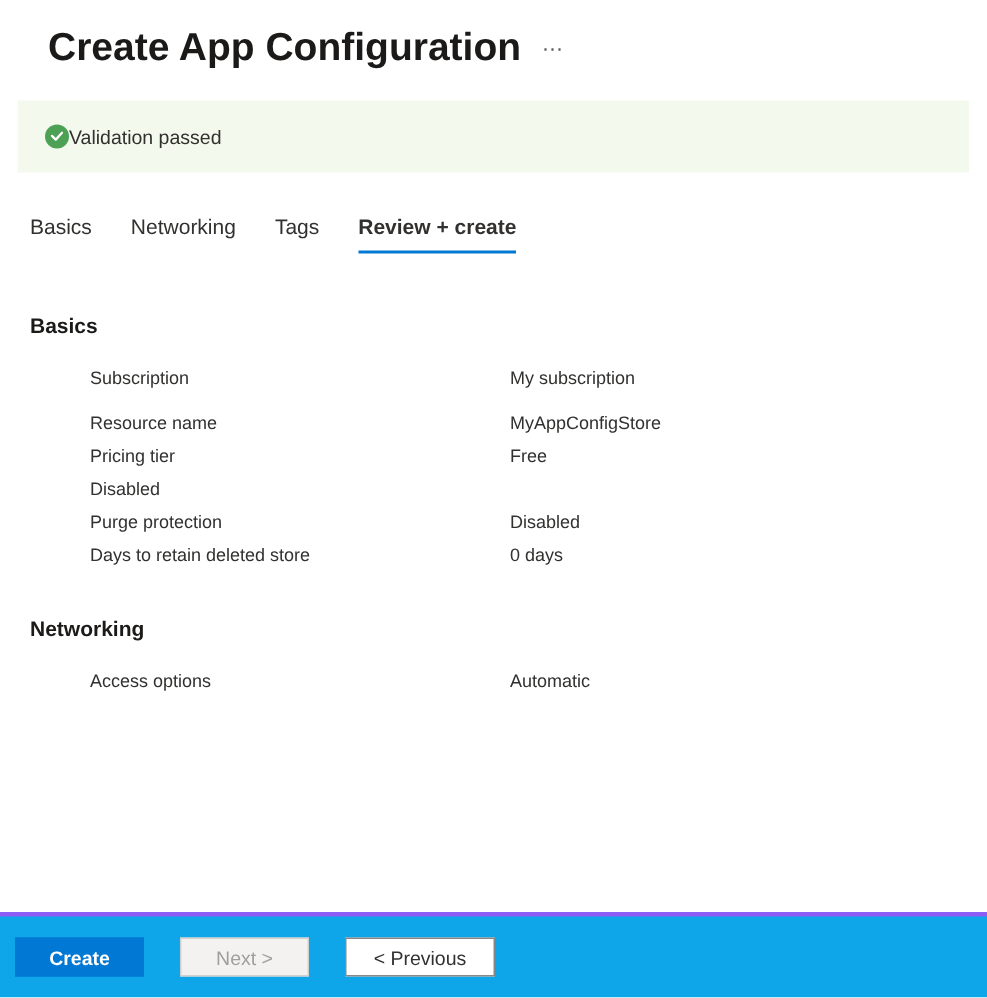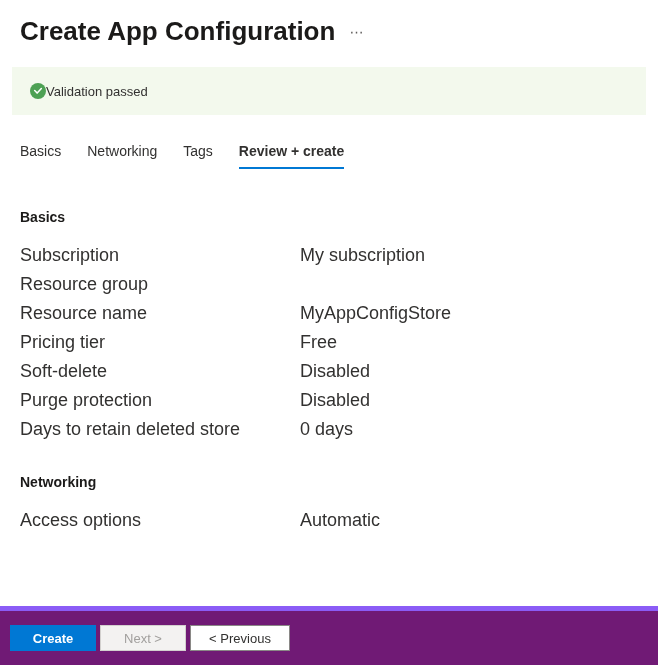--- a/index.html
+++ b/index.html
@@ -10,20 +10,21 @@
       background: #ffffff;
       width: 658px;
       height: 665px;
       position: relative;
     }
     .header {
       padding: 16px 20px 10px 20px;
       display: flex;
       align-items: center;
       gap: 14px;
+      margin-left: 12px;
     }
     .page-title {
       font-size: 26px;
       font-weight: 600;
       color: #1b1a19;
     }
     .more-icon {
       color: #605e5c;
       font-size: 14px;
       letter-spacing: 1px;
@@ -73,39 +74,40 @@
       color: #1b1a19;
       margin-bottom: 16px;
       margin-top: 10px;
     }
     .section-heading.second {
       margin-top: 30px;
     }
     .kv-row {
       display: flex;
       padding: 4px 0;
-      font-size: 18px;
+      font-size: 12px;
+      margin-left: 40px;
     }
     .kv-key {
       width: 280px;
       color: #323130;
     }
     .kv-val {
       color: #323130;
     }
     .footer {
       position: absolute;
       bottom: 0;
       left: 0;
       right: 0;
-      border-top: 5px solid #8b5cf6;
+      border-top: 3px solid #8b5cf6;
       padding: 14px 10px 14px 10px;
       display: flex;
-      gap: 4px;
-      background: #701a75;
+      gap: 24px;
+      background: #0ea5e9;
     }
     .btn {
       height: 26px;
       padding: 0 18px;
       font-size: 13px;
       font-family: inherit;
       cursor: pointer;
       display: inline-flex;
       align-items: center;
       justify-content: center;
@@ -156,32 +158,30 @@
 </div>
 
 <div class="content">
   <div class="section-heading">Basics</div>
 
   <div class="kv-row">
     <div class="kv-key">Subscription</div>
     <div class="kv-val">My subscription</div>
   </div>
   <div class="kv-row">
-    <div class="kv-key">Resource group</div>
   </div>
   <div class="kv-row">
     <div class="kv-key">Resource name</div>
     <div class="kv-val">MyAppConfigStore</div>
   </div>
   <div class="kv-row">
     <div class="kv-key">Pricing tier</div>
     <div class="kv-val">Free</div>
   </div>
   <div class="kv-row">
-    <div class="kv-key">Soft-delete</div>
     <div class="kv-val">Disabled</div>
   </div>
   <div class="kv-row">
     <div class="kv-key">Purge protection</div>
     <div class="kv-val">Disabled</div>
   </div>
   <div class="kv-row">
     <div class="kv-key">Days to retain deleted store</div>
     <div class="kv-val">0 days</div>
   </div>

